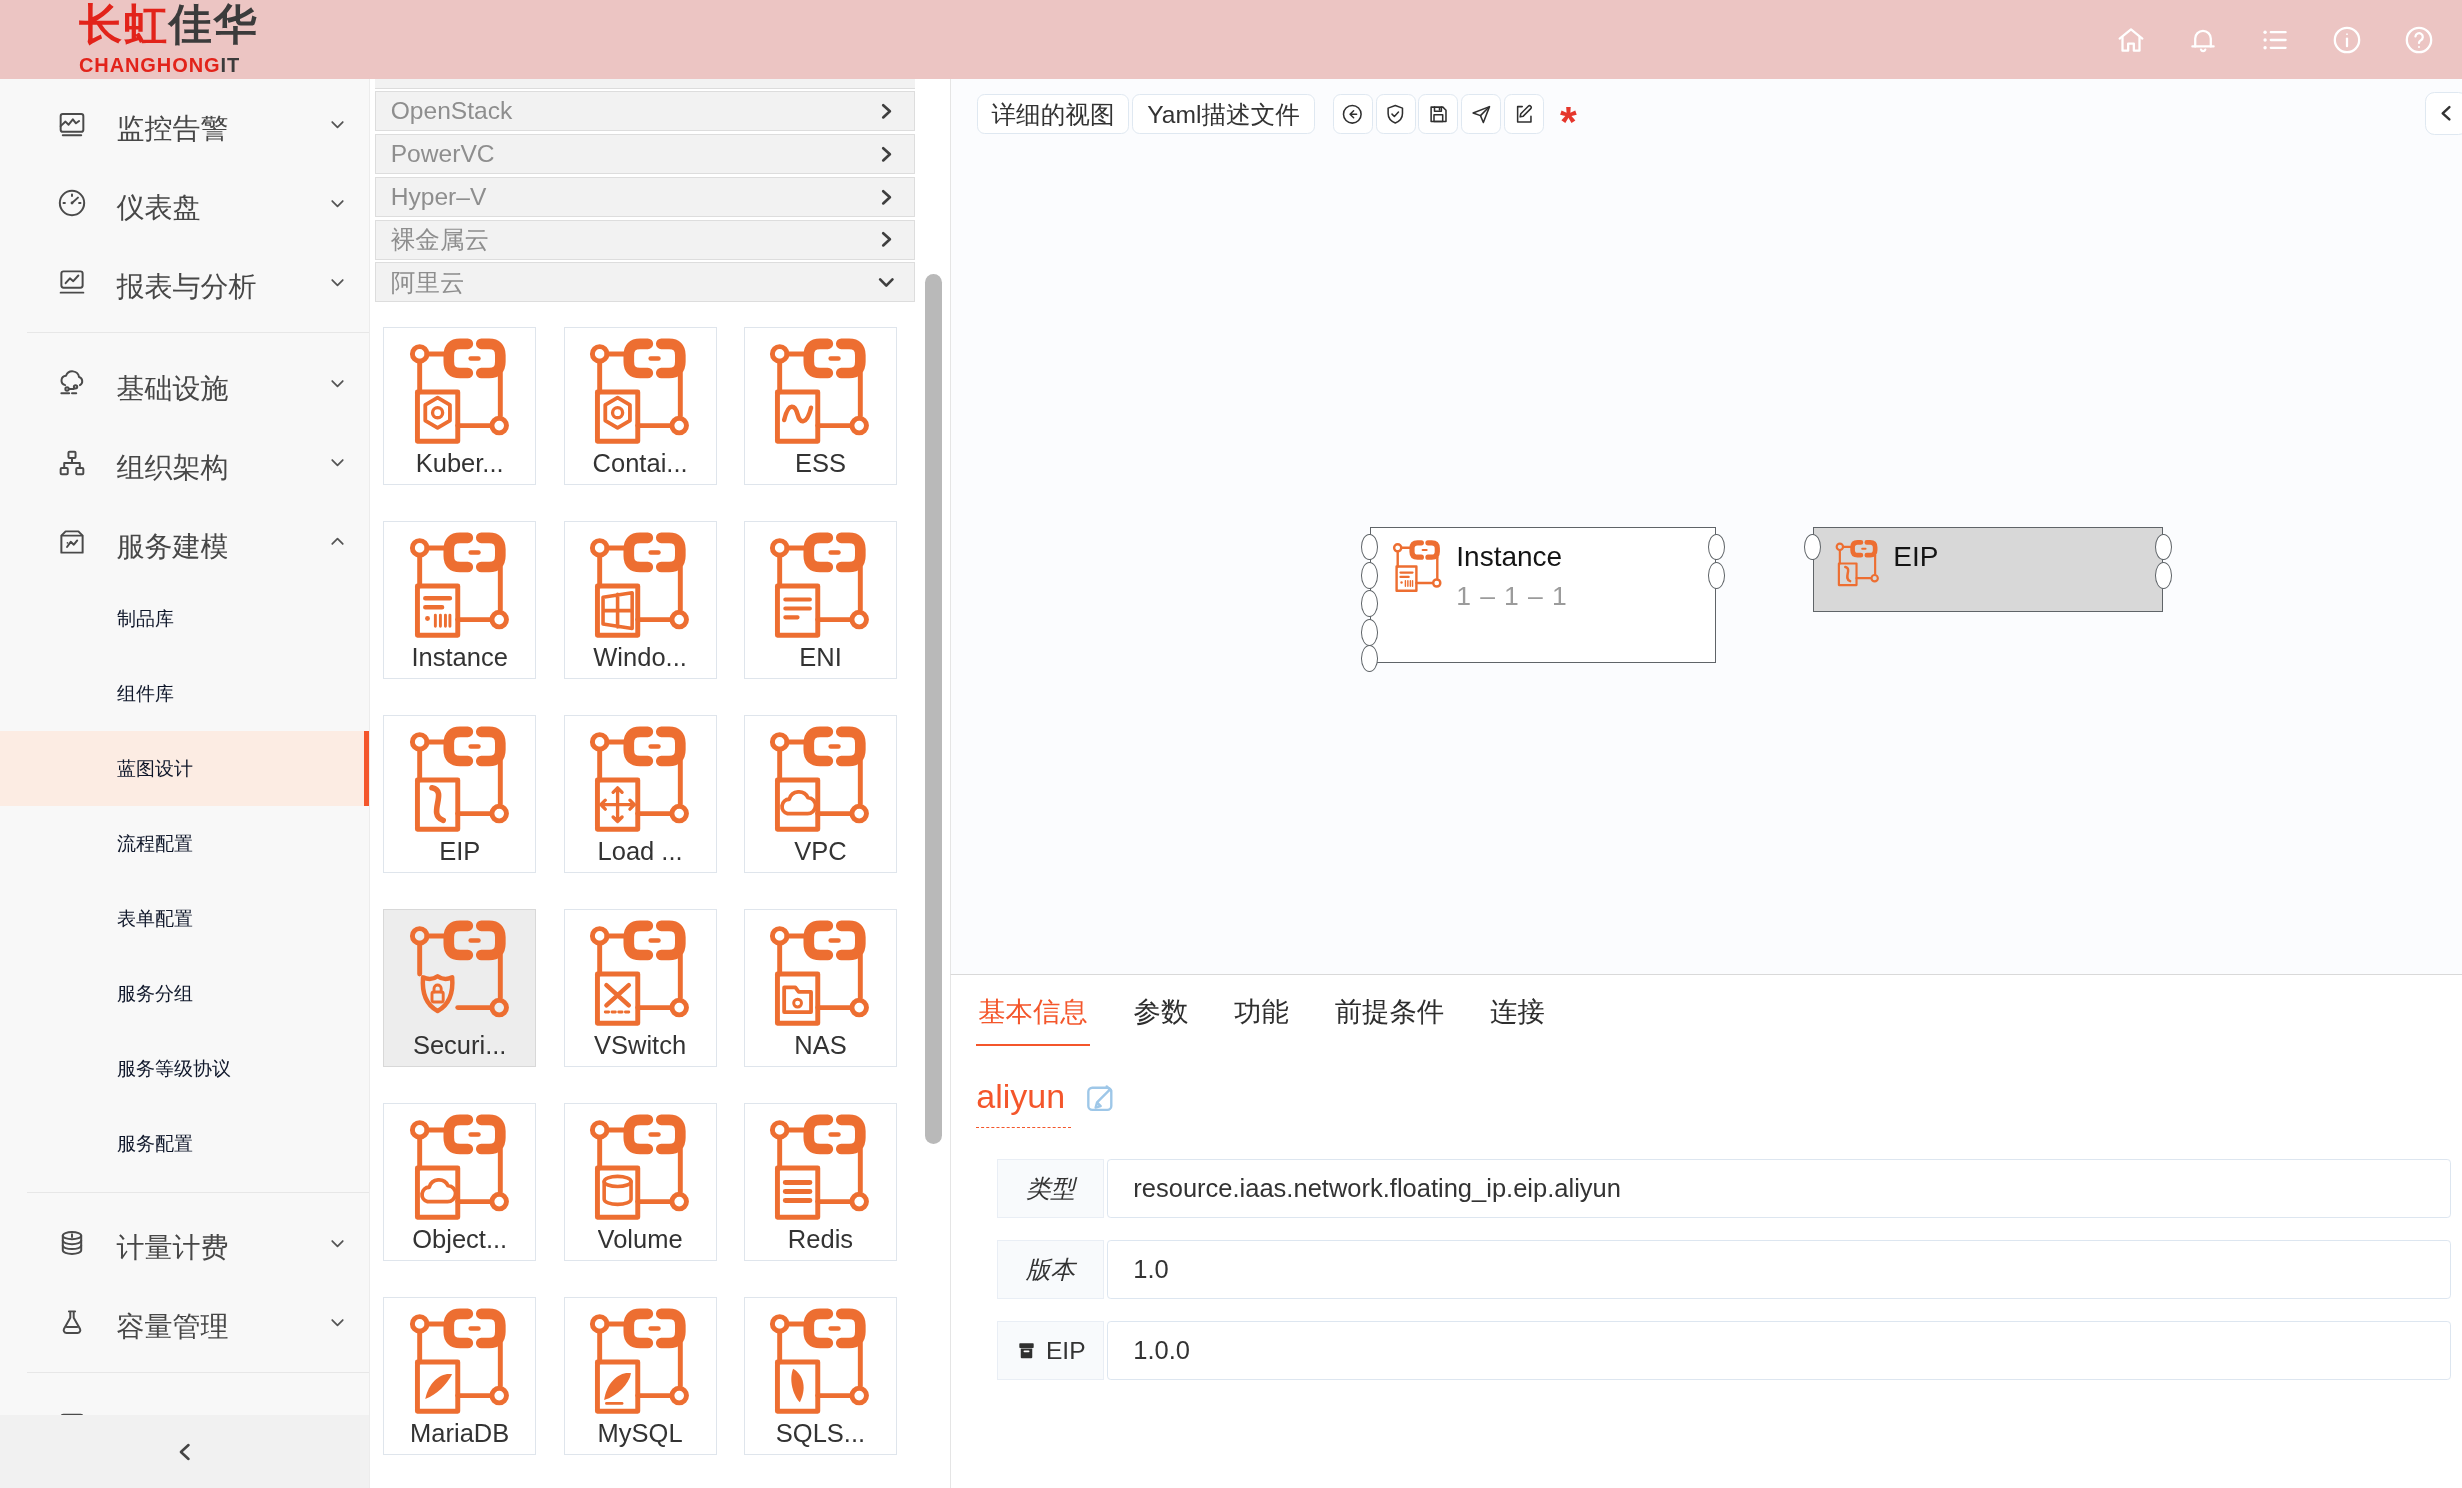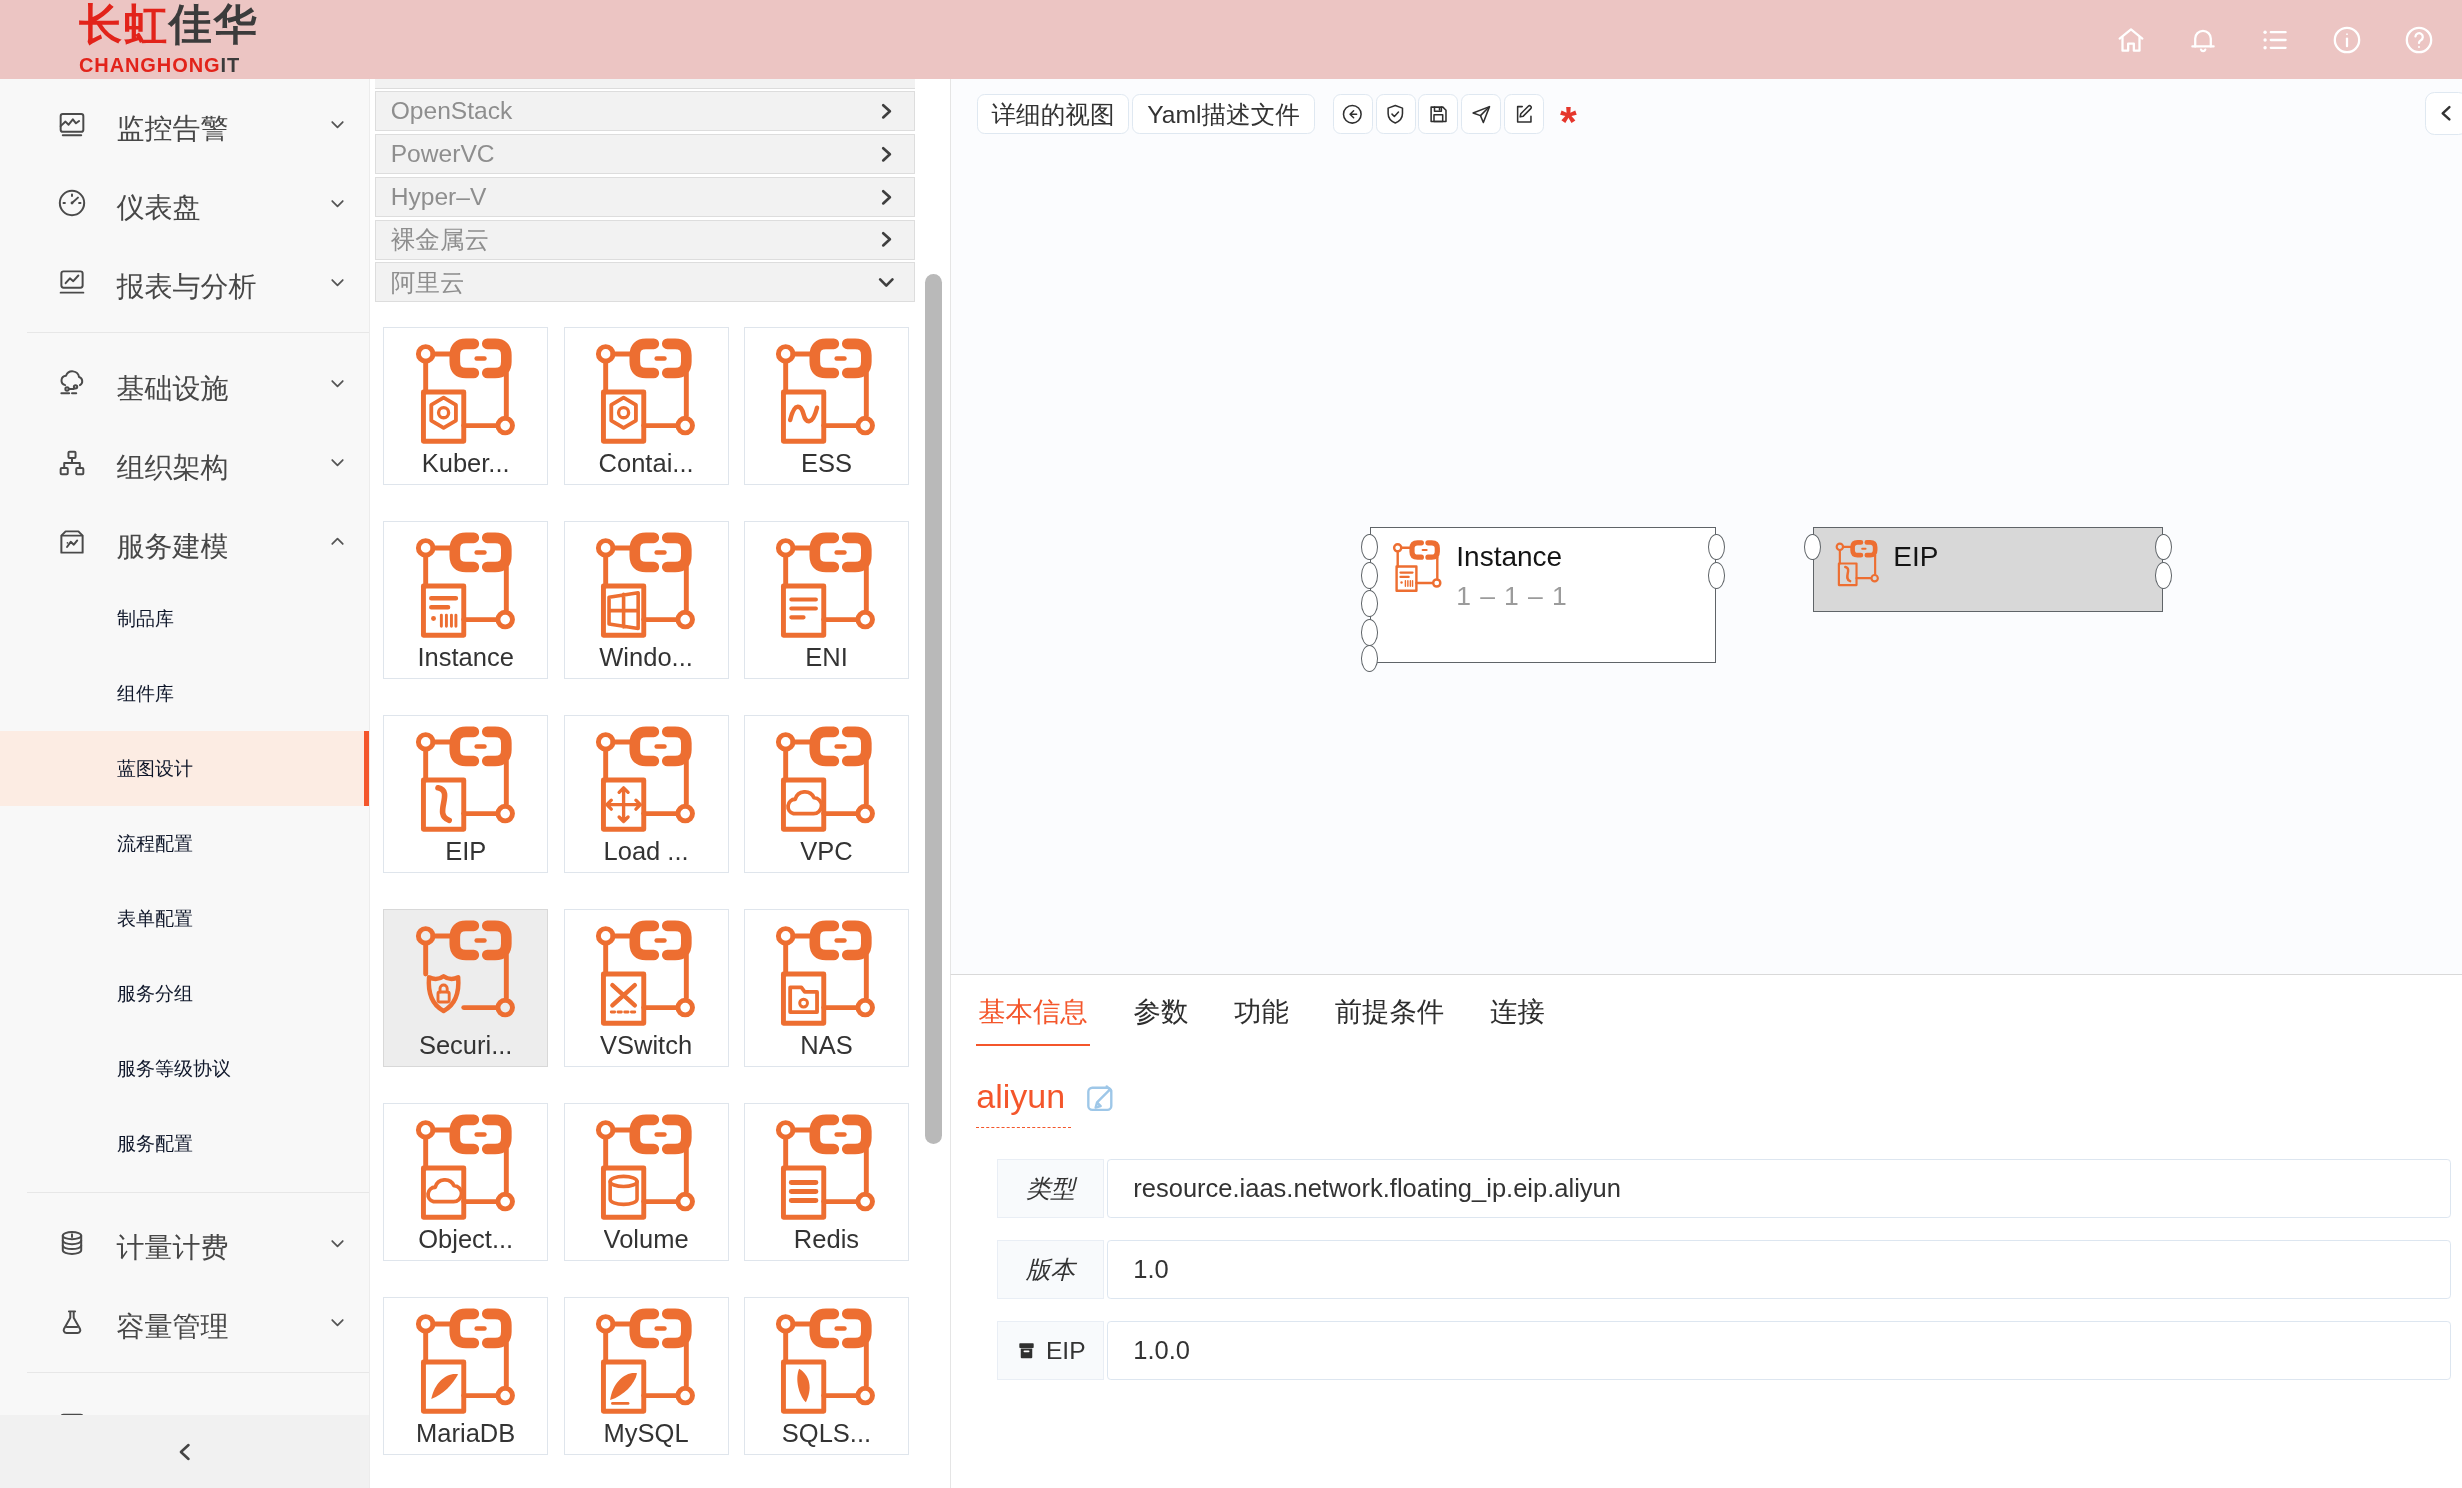--- a/index.html
+++ b/index.html
@@ -41,21 +41,21 @@
     background:#fff; border-left:0.9px solid #ececec; overflow:hidden; }
   .acc-partial { height:9.5px; background:#f2f2f2; border-bottom:0.9px solid #dcdcdc;
     margin:0 36px 2.8px 4.7px; }
   .acc-row { margin:0 36px 2.8px 4.7px; height:40px; background:#f2f2f2;
     border:0.9px solid #dddddd; display:flex; align-items:center; padding:0 15px;
     color:#8e8e8e; font-size:24.6px; cursor:pointer; }
   .acc-row .lbl { flex:1; }
   .acc-row .chev { color:#3f3f3f; display:flex; }
   .tile-grid { margin:24.6px 0 0 13.2px; display:grid; grid-template-columns:repeat(3,153px);
     column-gap:27.4px; row-gap:36px; }
-  .tile { width:165px; height:158px; border:0.9px solid #dfe5ec; background:#fff;
+  .tile { width:153px; height:158px; border:0.9px solid #dfe5ec; background:#fff;
     display:flex; flex-direction:column; align-items:center; padding-top:7.6px; cursor:grab; }
   .tile.selected { background:#ededed; border-color:#d8d8d8; }
   .tile .lbl { font-size:25.5px; color:#333; margin-top:0.9px; max-width:142px;
     white-space:nowrap; overflow:hidden; }
   .scroll-thumb { position:absolute; right:9.5px; top:195px; width:17px; height:870px;
     border-radius:8.5px; background:#b9b9b9; cursor:pointer; }
 
   
   .canvas { position:absolute; left:950px; top:79px; width:1512px; height:895px;
     background:#fbfcfe; border-left:0.9px solid #e5e5e5; }

